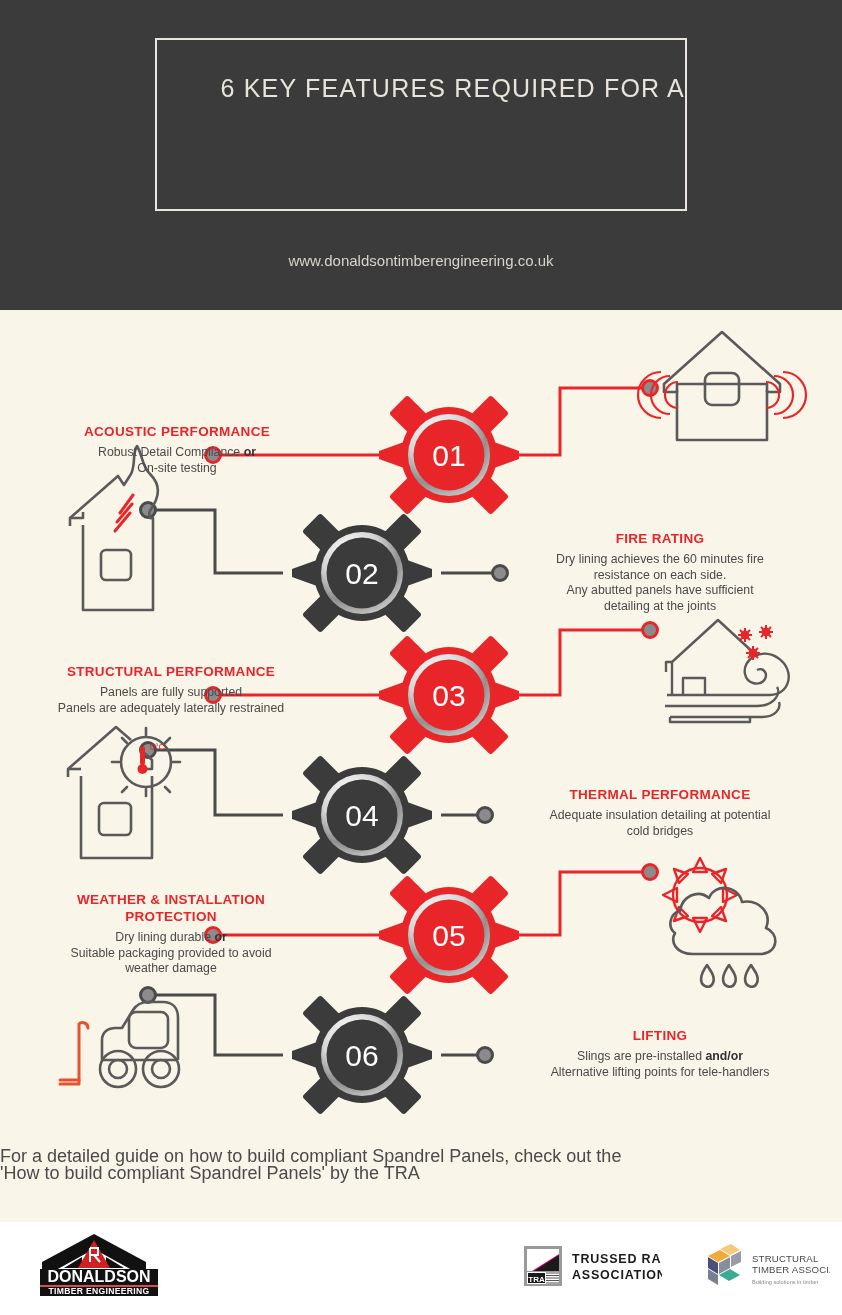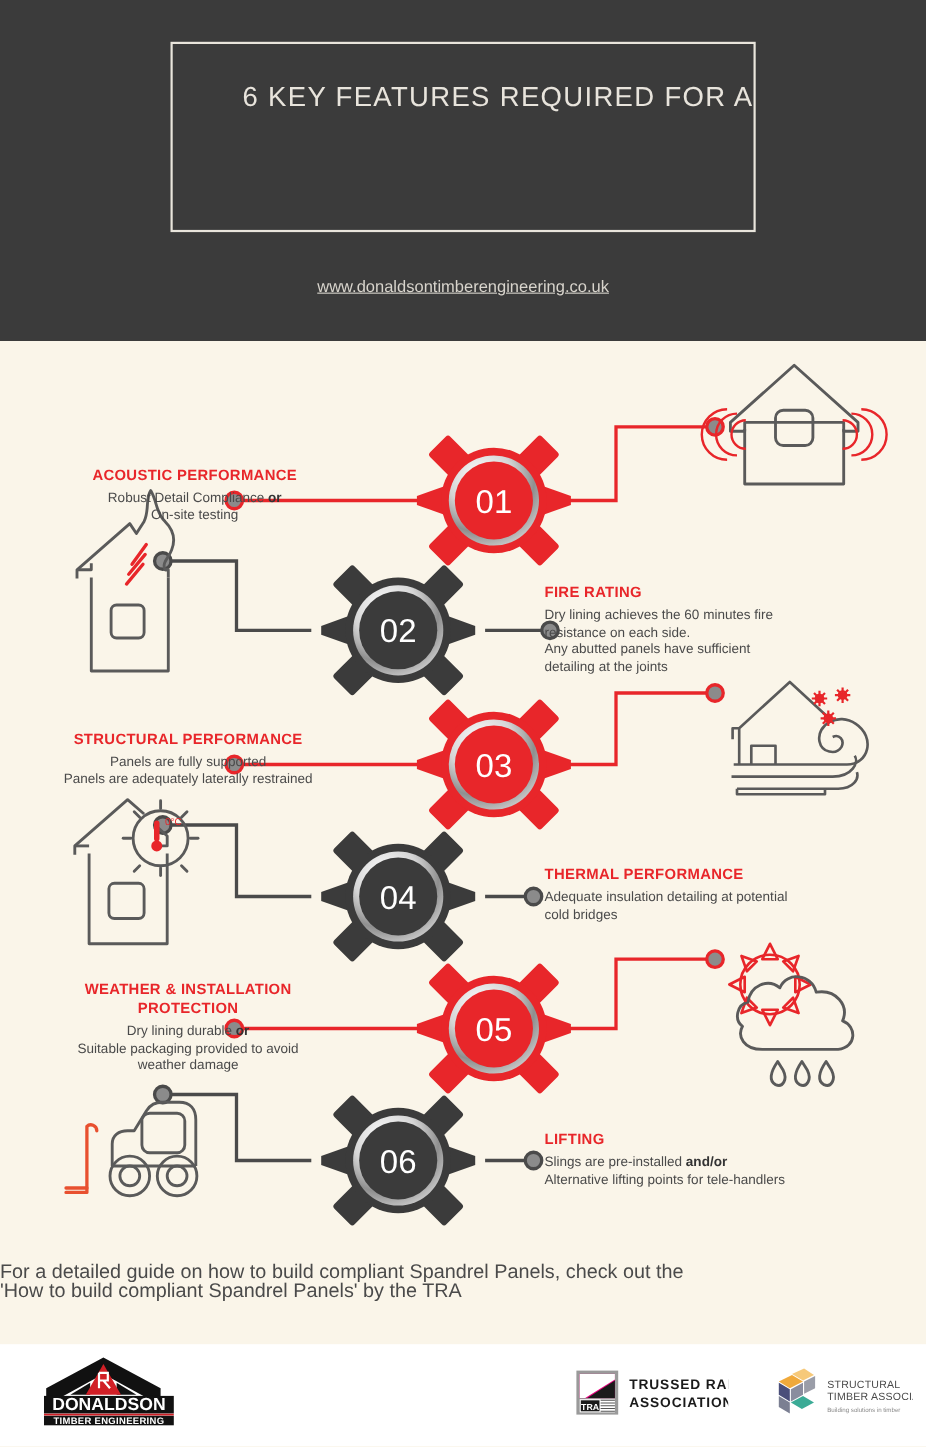--- a/index.html
+++ b/index.html
@@ -26,41 +26,41 @@
     color:#e8e4dc; font-weight:300;
   }
   #title-main {
     position:absolute; left:0; right:0; top:76px;
     text-align:center;
     font-size:43px; letter-spacing:0.5px;
     color:#ffffff; font-weight:bold;
   }
   #site-url {
     position:absolute; left:0; right:0; top:252px;
-    text-align:center; font-size:15px; color:#d8d4cc; font-weight:300;text-decoration:underline;
+    text-align:center; font-size:15px; color:#d8d4cc; font-weight:300;
   }
 
   
   #canvas {
     position:absolute; left:0; top:310px; width:736px; height:910px;
   }
   #svg-layer { position:absolute; left:0; top:0; }
 
   
   .text-block { position:absolute; width:330px; }
   .text-block .t-head {
     font-size:13.5px; font-weight:bold; color:#e8262a;
     letter-spacing:0.3px; line-height:17px; margin-bottom:5px;
   }
   .text-block .t-body {
     font-size:12.3px; color:#4a4a4a; line-height:15.6px;
   }
   .text-block .t-body b { font-weight:bold; color:#333; }
   .tb-left  { text-align:center; }
-  .tb-right { text-align:left; }
+  .tb-right { text-align:center; }
 
   
   #footnote {
     position:absolute; left:0; top:1148px; width:842px;
     text-align:left; font-size:18px; color:#4a4a4a; line-height:17px;
   }
 
   
   #footer {
     position:absolute; left:0; top:1222px; width:842px; height:93px;

